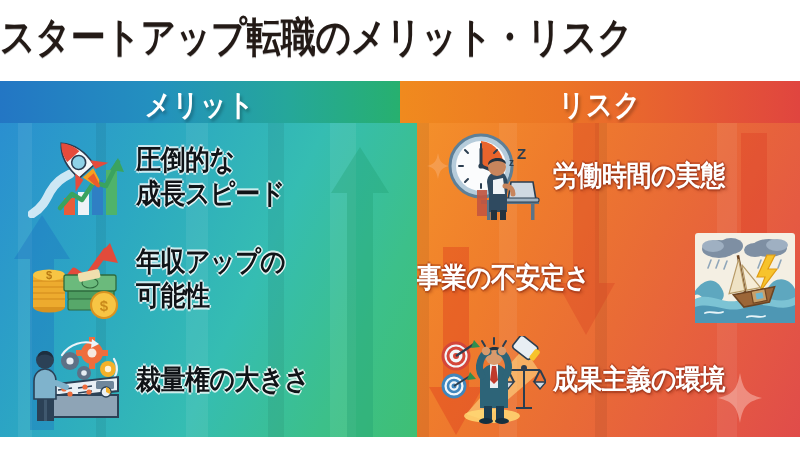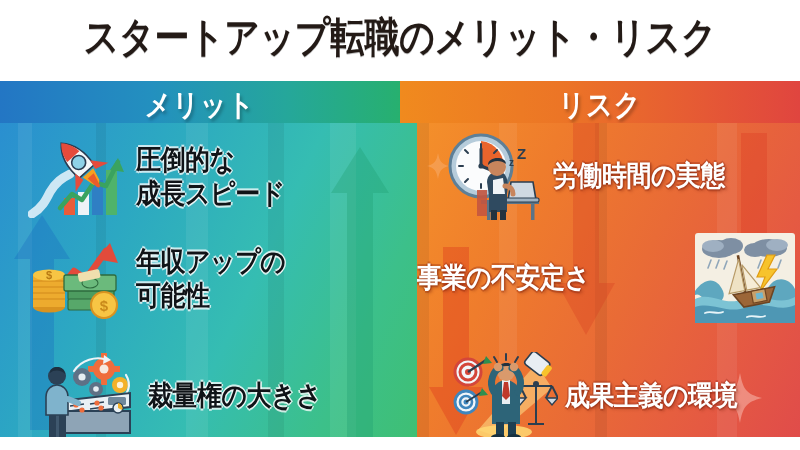--- a/index.html
+++ b/index.html
@@ -12,21 +12,21 @@
     position:relative;
     width:800px;height:450px;
     overflow:hidden;
     background:#ffffff;
   }
 
   
   .title-bar{
     position:absolute;left:0;top:0;width:800px;height:75px;
     background:#ffffff;
-    display:flex;align-items:center;justify-content:center;
+    display:flex;align-items:center;justify-content:flex-start;
   }
   .title-text{
     font-size:35px;font-weight:900;
     color:#231a16;
     letter-spacing:-0.5px;
     white-space:nowrap;
     transform:scaleY(1.18);
     text-shadow:0 1px 0 rgba(0,0,0,.25);
   }
 
@@ -66,21 +66,21 @@
   .arrow svg{display:block;}
 
   
   .rows{position:absolute;left:0;top:0;width:400px;height:314px;}
   .row{
     position:absolute;left:0;width:400px;height:100px;
     display:flex;align-items:center;
   }
   .row.r1{top:3px;}
   .row.r2{top:105px;}
-  .row.r3{top:223px;margin-left:12px;}
+  .row.r3{top:207px;}
 
   .row.icon-left{flex-direction:row;}
   .row.icon-right{flex-direction:row-reverse;}
 
   .icon-box{
     width:108px;height:92px;flex:0 0 108px;
     display:flex;align-items:center;justify-content:center;
     margin-left:22px;margin-right:6px;
   }
   .row.icon-right .icon-box{margin-left:6px;margin-right:18px;}

